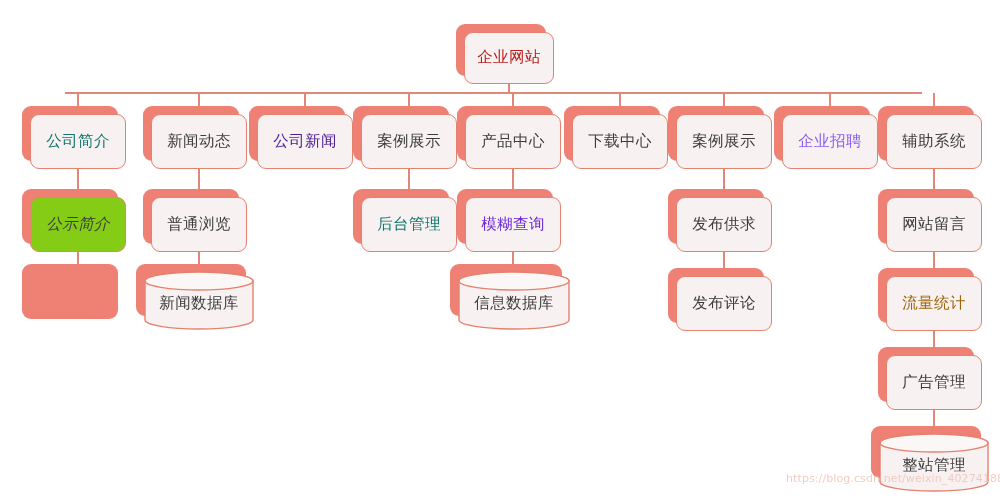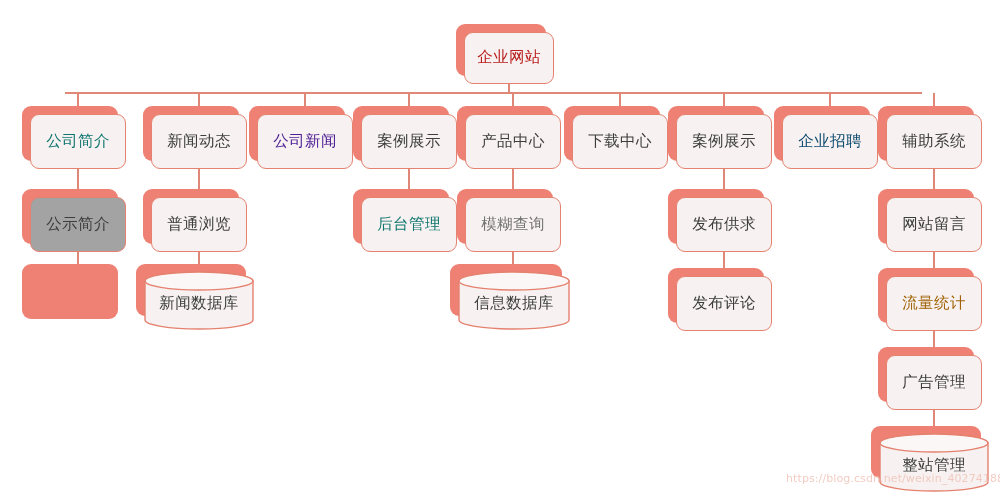--- a/index.html
+++ b/index.html
@@ -107,21 +107,21 @@
         </div>
       </div>
       <div class="node" style="left: 22px; top: 106px; width: 104px; height: 63px;">
         <div class="shadow" style="width: 96px; height: 55px; background: rgb(238, 129, 115);"></div>
         <div class="face" style="left: 8px; top: 8px; width: 96px; height: 55px; background: rgb(247, 242, 241); border-color: rgb(229, 129, 111);">
           <span class="label" style="color: #0f766e;">公司简介</span>
         </div>
       </div>
       <div class="node" style="left: 22px; top: 189px; width: 104px; height: 63px;">
         <div class="shadow" style="width: 96px; height: 55px; background: rgb(238, 129, 115);"></div>
-        <div class="face" style="left: 8px; top: 8px; width: 96px; height: 55px; background: #a3a3a3; border-color: rgb(229, 129, 111);">
+        <div class="face" style="left: 8px; top: 8px; width: 96px; height: 55px; background: #84cc16; border-color: rgb(229, 129, 111); font-style: italic;">
           <span class="label" style="color: rgb(61, 61, 61);">公示简介</span>
         </div>
       </div>
       <div class="node" style="left: 22px; top: 264px; width: 104px; height: 63px;">
         <div class="shadow" style="width: 96px; height: 55px; background: rgb(238, 129, 115);"></div>
       </div>
       <div class="node" style="left: 143px; top: 106px; width: 104px; height: 63px; border-radius: 10px;">
         <div class="shadow" style="width: 96px; height: 55px; background: rgb(238, 129, 115);"></div>
         <div class="face" style="left: 8px; top: 8px; width: 96px; height: 55px; background: rgb(247, 242, 241); border-color: rgb(229, 129, 111);">
           <span class="label" style="color: rgb(61, 61, 61);">新闻动态</span>
@@ -163,21 +163,21 @@
       </div>
       <div class="node" style="left: 457px; top: 106px; width: 104px; height: 63px;">
         <div class="shadow" style="width: 96px; height: 55px; background: rgb(238, 129, 115);"></div>
         <div class="face" style="left: 8px; top: 8px; width: 96px; height: 55px; background: rgb(247, 242, 241); border-color: rgb(229, 129, 111);">
           <span class="label" style="color: rgb(61, 61, 61);">产品中心</span>
         </div>
       </div>
       <div class="node" style="left: 457px; top: 189px; width: 104px; height: 63px;">
         <div class="shadow" style="width: 96px; height: 55px; background: rgb(238, 129, 115);"></div>
         <div class="face" style="left: 8px; top: 8px; width: 96px; height: 55px; background: rgb(247, 242, 241); border-color: rgb(229, 129, 111);">
-          <span class="label" style="color: #737373;">模糊查询</span>
+          <span class="label" style="color: #6d28d9;">模糊查询</span>
         </div>
       </div>
       <div class="db" style="left: 450px; top: 264px; width: 120px; height: 66px; text-decoration: underline;">
         <div class="shadow" style="width: 112px; height: 52px; background: rgb(238, 129, 115);"></div>
         <div class="cyl" style="left: 8px; top: 8px;">
           <svg width="112" height="58" viewBox="0 0 112 58">
             <path d="M1,9 A55,9 0 0 1 111,9 L111,48 A55,9 0 0 1 1,48 Z" fill="#F7F2F1" stroke="#E5816F" stroke-width="1.4"></path>
             <ellipse cx="56" cy="9" rx="55" ry="9" fill="#FBF7F6" stroke="#E5816F" stroke-width="1.4"></ellipse>
           </svg>
         </div>
@@ -203,21 +203,21 @@
       </div>
       <div class="node" style="left: 668px; top: 268px; width: 104px; height: 63px;">
         <div class="shadow" style="width: 96px; height: 55px; background: rgb(238, 129, 115);"></div>
         <div class="face" style="left: 8px; top: 8px; width: 96px; height: 55px; background: rgb(247, 242, 241); border-color: rgb(229, 129, 111);">
           <span class="label" style="color: rgb(61, 61, 61);">发布评论</span>
         </div>
       </div>
       <div class="node" style="left: 774px; top: 106px; width: 104px; height: 63px;">
         <div class="shadow" style="width: 96px; height: 55px; background: rgb(238, 129, 115);"></div>
         <div class="face" style="left: 8px; top: 8px; width: 96px; height: 55px; background: rgb(247, 242, 241); border-color: rgb(229, 129, 111);">
-          <span class="label" style="color: #0c4a6e;">企业招聘</span>
+          <span class="label" style="color: #8b5cf6;">企业招聘</span>
         </div>
       </div>
       <div class="node" style="left: 878px; top: 106px; width: 104px; height: 63px;">
         <div class="shadow" style="width: 96px; height: 55px; background: rgb(238, 129, 115);"></div>
         <div class="face" style="left: 8px; top: 8px; width: 96px; height: 55px; background: rgb(247, 242, 241); border-color: rgb(229, 129, 111);">
           <span class="label" style="color: rgb(61, 61, 61);">辅助系统</span>
         </div>
       </div>
       <div class="node" style="left: 878px; top: 189px; width: 104px; height: 63px;">
         <div class="shadow" style="width: 96px; height: 55px; background: rgb(238, 129, 115);"></div>

